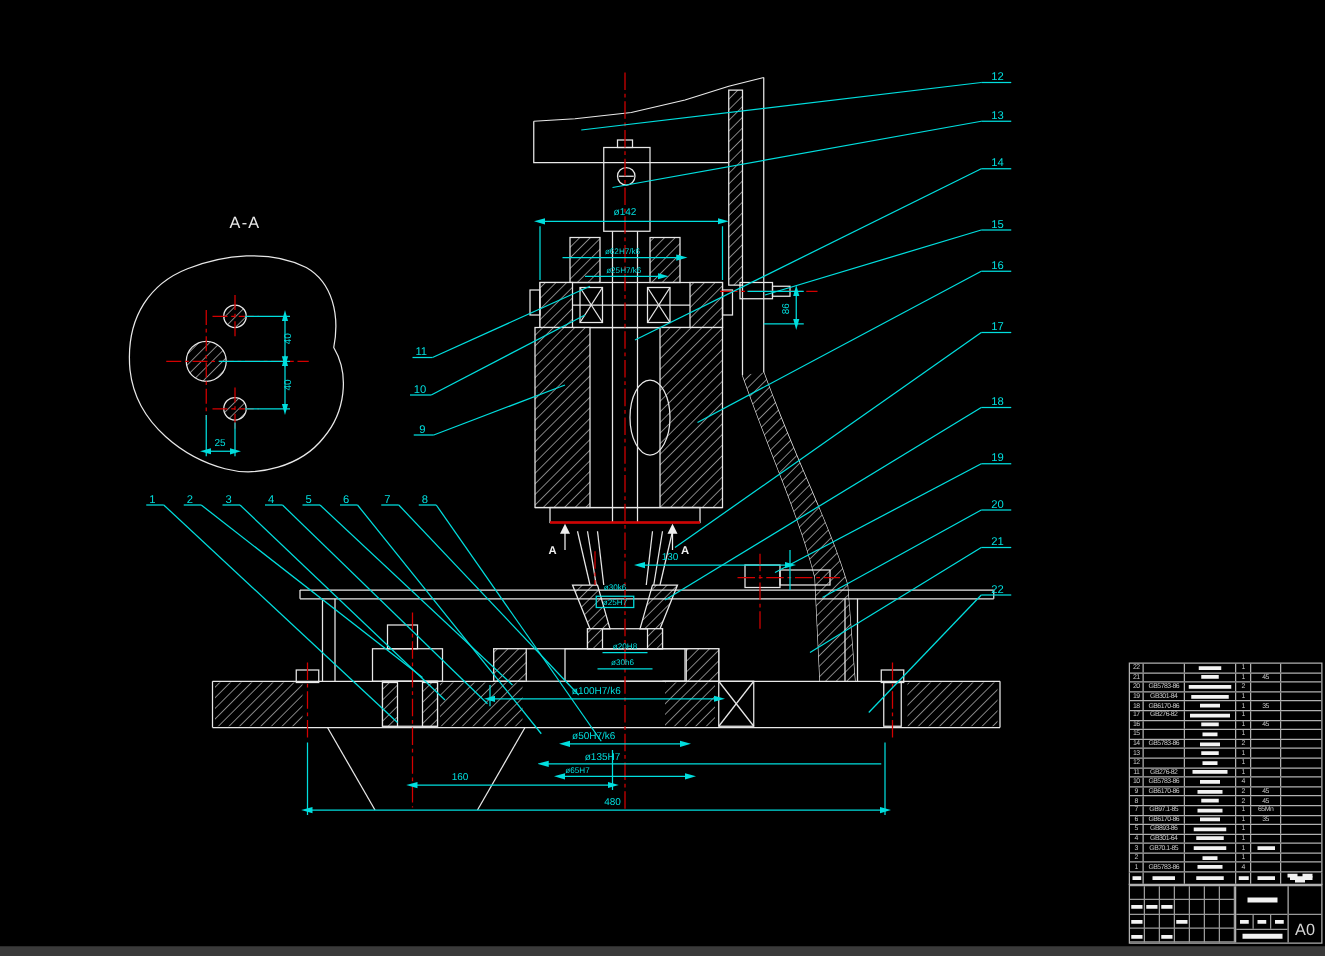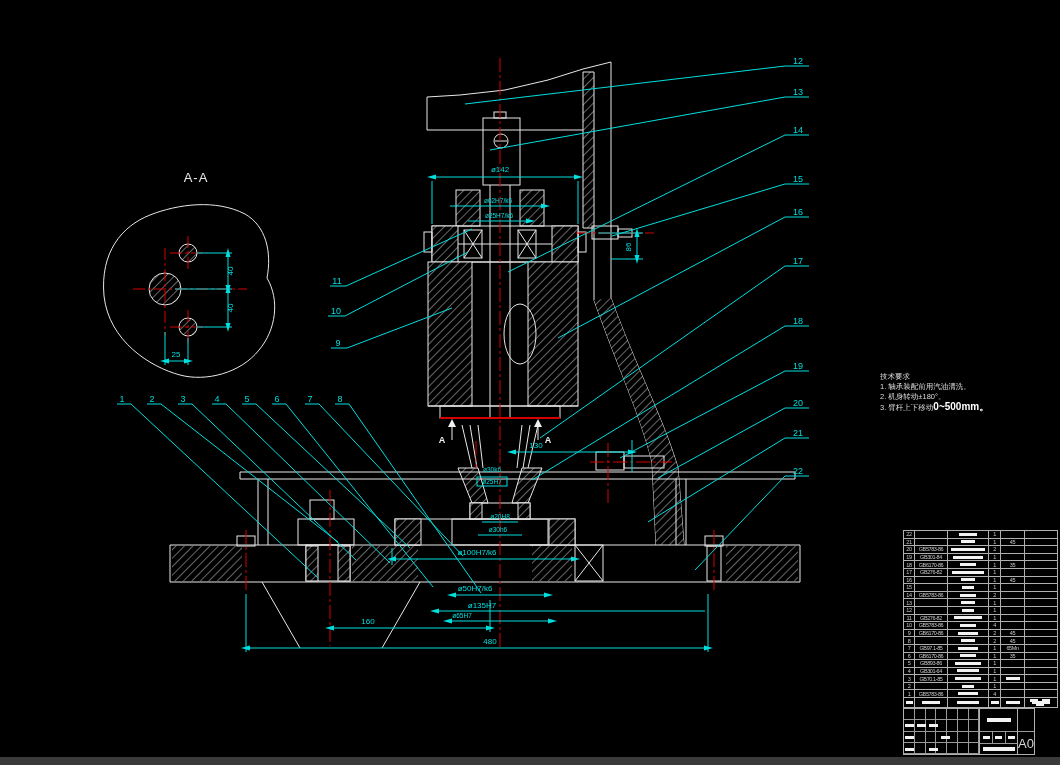--- a/index.html
+++ b/index.html
@@ -24,21 +24,21 @@
      line-height:6px;display:flex;align-items:center;justify-content:center;overflow:hidden;
      white-space:nowrap;letter-spacing:-0.4px;}
   .c.no{width:11px;} .c.std{width:33px;} .c.name{width:41px;}
   .c.qty{width:12px;} .c.mat{width:24px;} .c.rem{flex:1;border-right:none;}
   .blk{background:#f2f2f2;height:3px;}
   
   #bomhead{position:absolute;left:903px;top:698px;width:155px;height:10px;
            border:1px solid #b0b0b0;border-top:none;display:flex;box-sizing:border-box;}
   #bomhead .c{height:100%;}
   
-  #tblock{position:absolute;left:903px;top:708px;width:132px;height:47px;
+  #tblock{position:absolute;left:903px;top:708px;width:155px;height:47px;
           border:1px solid #b0b0b0;display:flex;box-sizing:border-box;background:#000;}
   .tb-left{width:84px;position:relative;display:grid;
            grid-template-columns:repeat(7,1fr);grid-template-rows:repeat(4,1fr);}
   .tb-left .cell{border-right:1px solid #9a9a9a;border-bottom:1px solid #9a9a9a;}
   .sig{position:absolute;background:#f2f2f2;height:3px;}
   .tb-mid{width:41px;border-left:1px solid #b0b0b0;border-right:1px solid #b0b0b0;
           display:flex;flex-direction:column;}
   .tb-title{height:22px;border-bottom:1px solid #9a9a9a;display:flex;align-items:center;justify-content:center;}
   .tb-subrow{height:11px;border-bottom:1px solid #9a9a9a;display:flex;}
   .tb-subrow .sc{flex:1;border-right:1px solid #9a9a9a;display:flex;align-items:center;justify-content:center;}
@@ -329,28 +329,20 @@
     <text class="balloon" x="798" y="264" text-anchor="middle">17</text>
     <text class="balloon" x="798" y="324" text-anchor="middle">18</text>
     <text class="balloon" x="798" y="369" text-anchor="middle">19</text>
     <text class="balloon" x="798" y="406" text-anchor="middle">20</text>
     <text class="balloon" x="798" y="436" text-anchor="middle">21</text>
     <text class="balloon" x="798" y="474" text-anchor="middle">22</text>
   </g>
 </svg>
 
 
-<div id="notes">
-  <div>技术要求</div>
-  <div>1. 轴承装配前用汽油清洗。</div>
-  <div>2. 机身转动±180°。</div>
-  <div>
-    <span>3. 臂杆上下移动</span><span class="rng">0~500mm。</span>
-  </div>
-</div>
 
 
 <div id="bom">
   <div class="bom-row">
     <div class="c no">22</div>
     <div class="c std"></div>
     <div class="c name">
           <div class="blk" style="width: 18px;"></div>
         </div>
     <div class="c qty">1</div>

